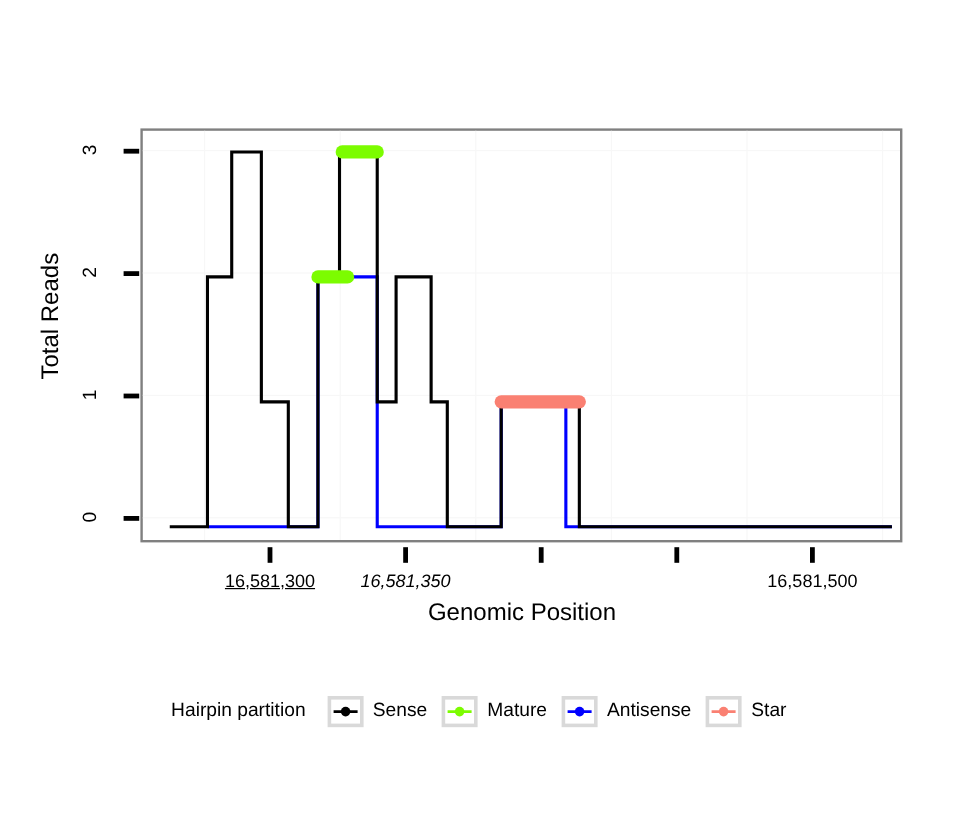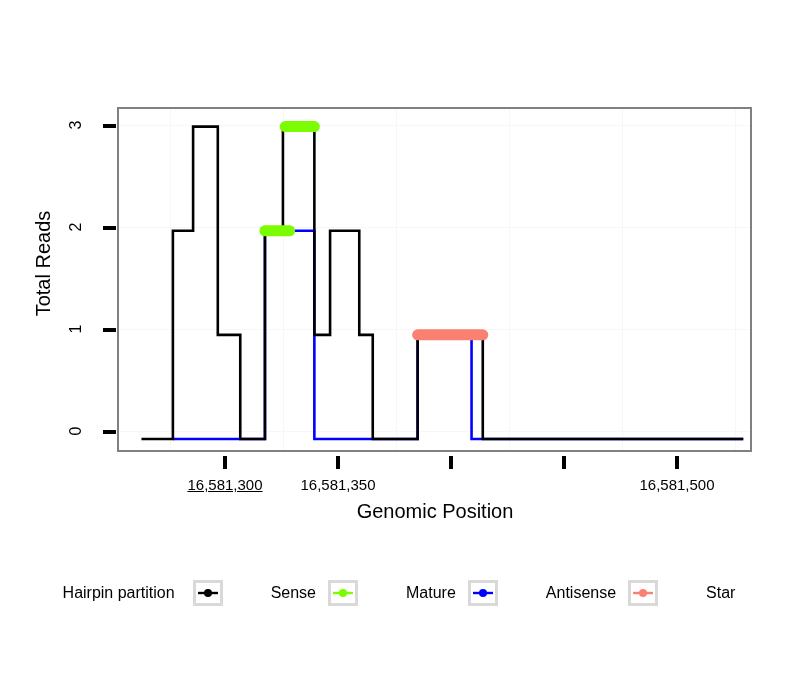--- a/index.html
+++ b/index.html
@@ -113,21 +113,20 @@
   .legend-title {
     font-size: 16px;
     font-weight: normal;
     color: #000;
     margin-right: 18px;
   }
   .legend-entry {
     display: flex;
     align-items: center;
     margin-right: 8px;
-    gap: 40px;
   }
   .legend-key {
     width: 30px;
     height: 26px;
     border: 3px solid #d9d9d9;
     box-sizing: border-box;
     display: flex;
     align-items: center;
     justify-content: center;
     background: #ffffff;
@@ -183,21 +182,21 @@
         </g>
       <g id="series-star">
           <line x1="298.66" y1="225.87" x2="363.78" y2="225.87" stroke="#fa8072" stroke-width="11" stroke-linecap="round"></line>
         </g>
     </svg>
   </div>
 
   <div class="xtick-mark" style="left:223px;"></div>
   <div class="xtick-label" style="left:155px;text-decoration:underline;">16,581,300</div>
   <div class="xtick-mark" style="left:336px;"></div>
-  <div class="xtick-label" style="left:268px;">16,581,350</div>
+  <div class="xtick-label" style="left:268px;font-style:italic;">16,581,350</div>
   <div class="xtick-mark" style="left:449px;"></div>
   <div class="xtick-mark" style="left:562px;"></div>
   <div class="xtick-mark" style="left:675px;"></div>
   <div class="xtick-label" style="left:607px;">16,581,500</div>
 
   <div class="xlabel">Genomic Position</div>
 
   <div class="legend">
     <div class="legend-title">Hairpin partition</div>
     <div class="legend-entry">

